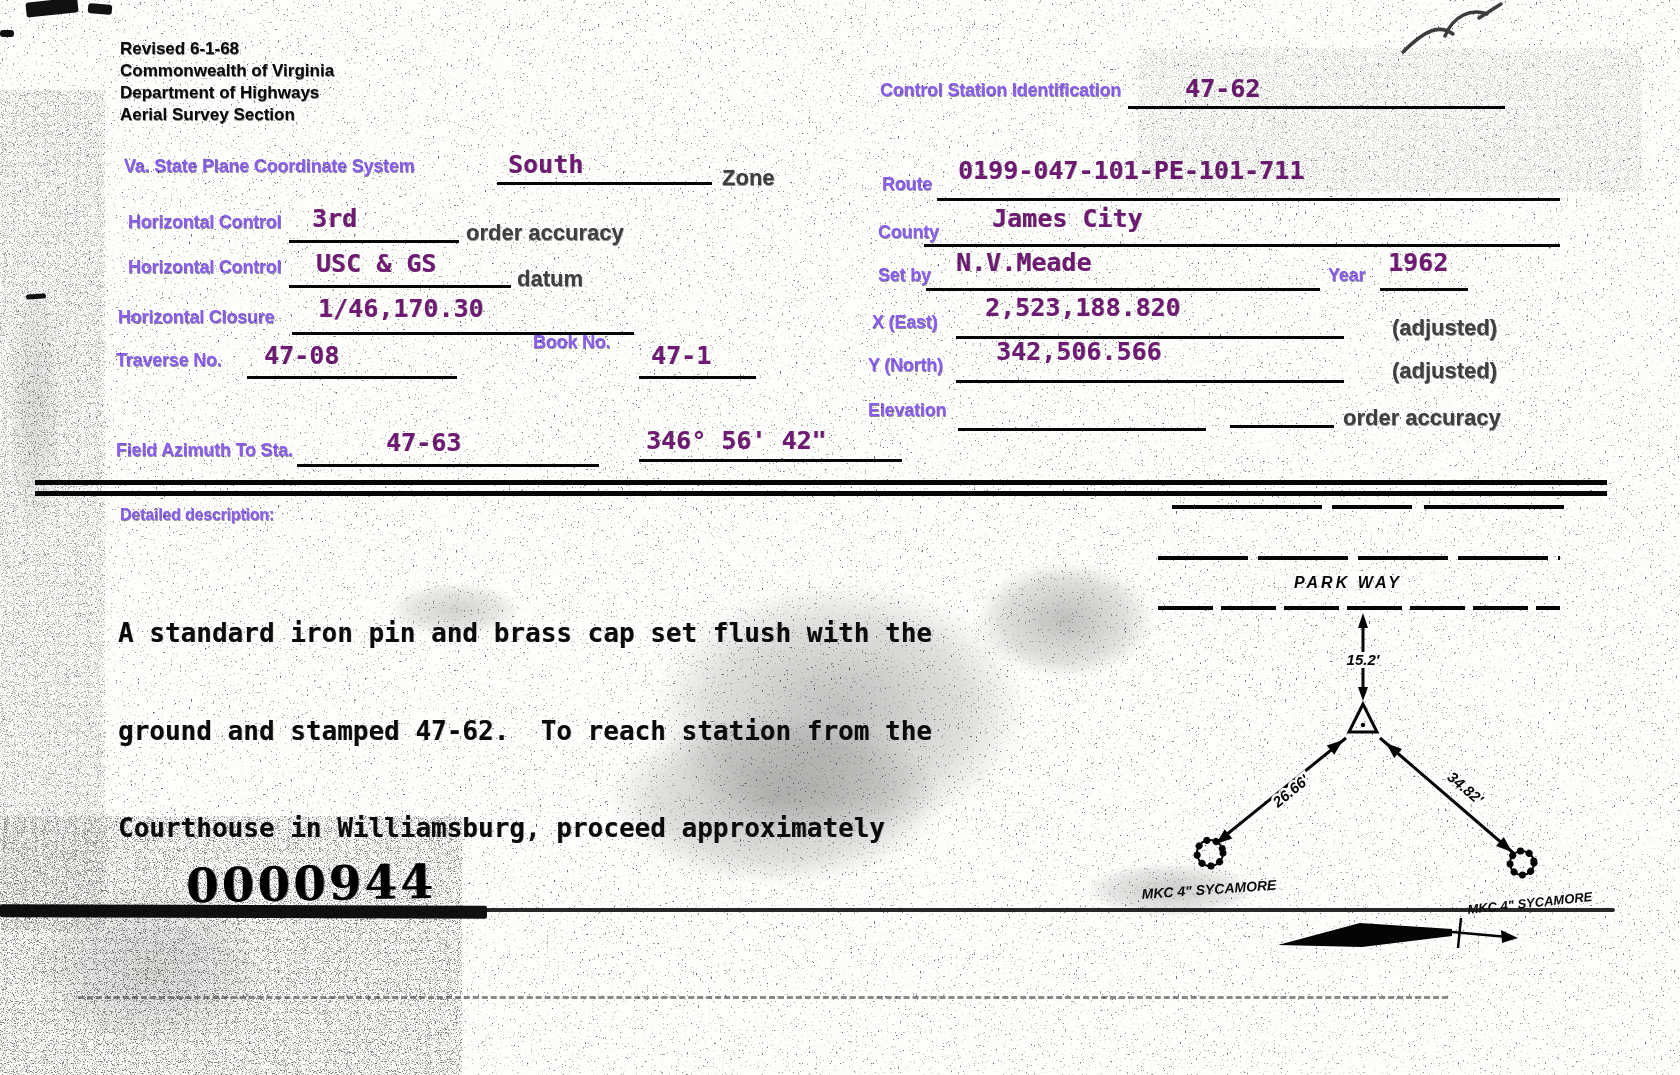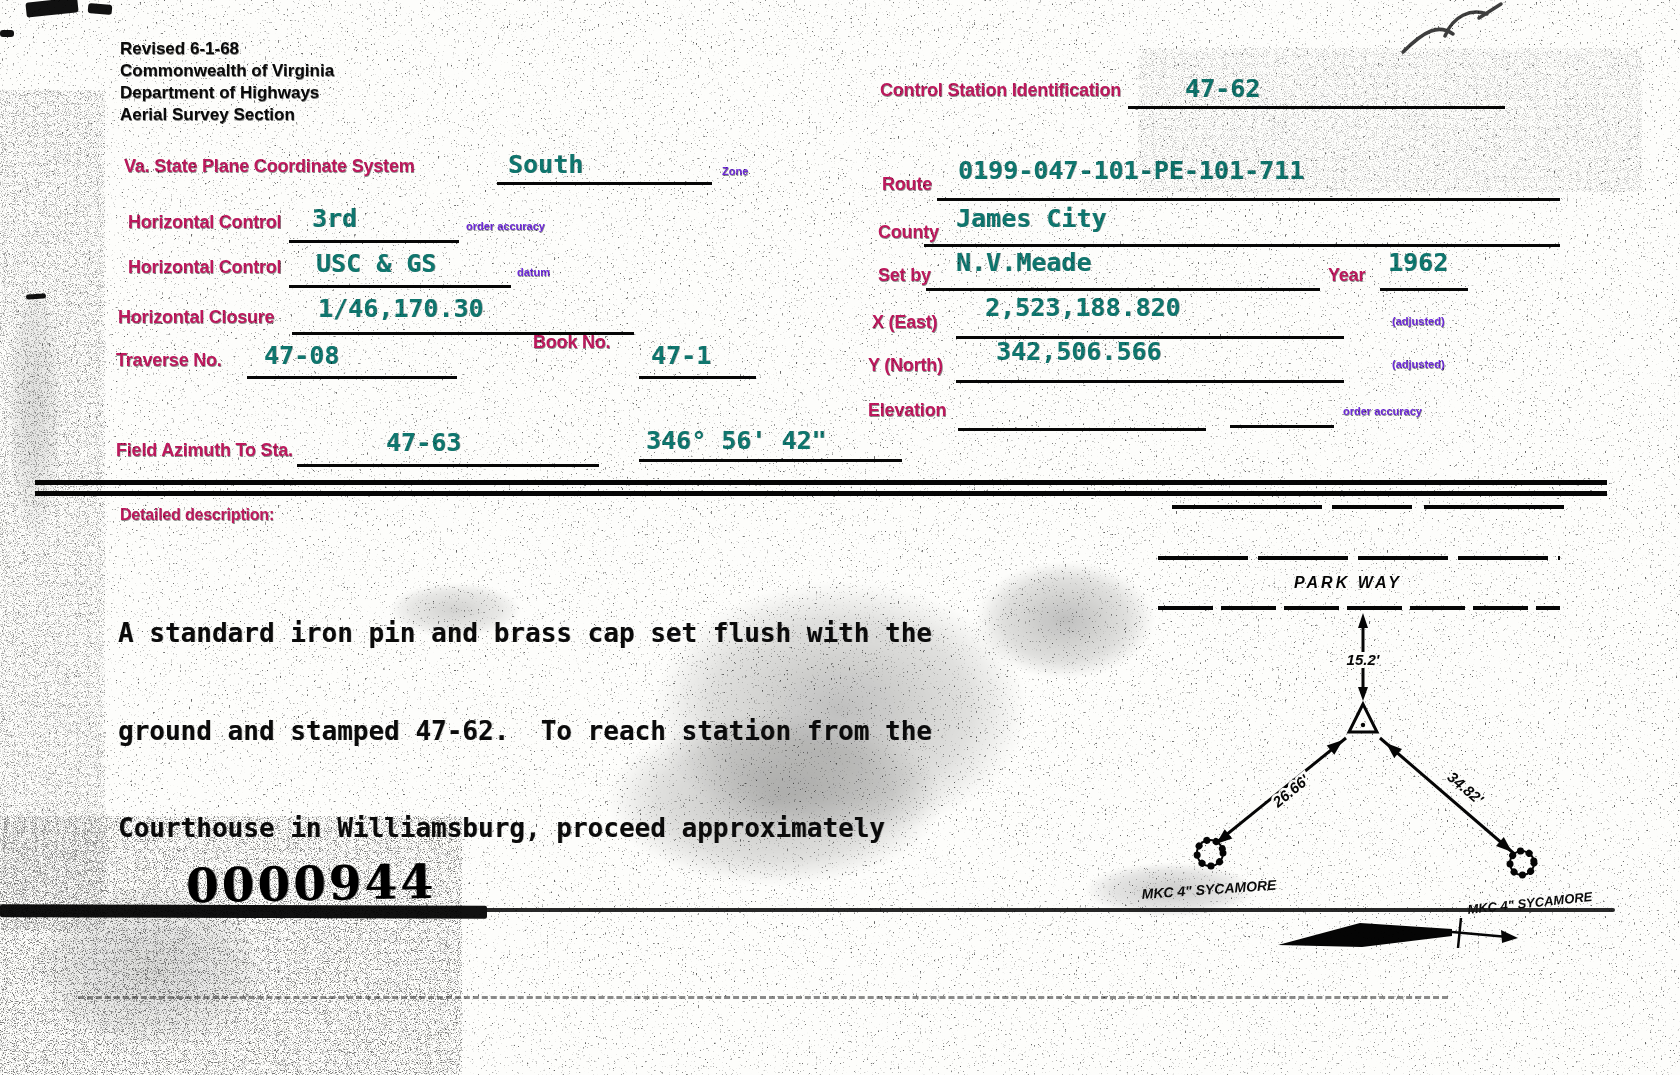--- a/index.html
+++ b/index.html
@@ -1,23 +1,23 @@
 <!DOCTYPE html>
 <html><head>
 <meta charset="utf-8">
 <style>
   html,body{margin:0;padding:0;background:#dcdcdc;}
   .page{position:relative;width:1680px;height:1075px;background:#fdfdfb;overflow:hidden;
         font-family:"Liberation Sans",sans-serif;color:#0a0a0a;}
   .lab{position:absolute;font-weight:700;font-size:18px;letter-spacing:-0.2px;white-space:nowrap;
-       color:#be185d;text-shadow:0.6px 0.6px 0 rgba(0,0,0,.45);}
-  .suf{position:absolute;font-weight:700;font-size:11px;white-space:nowrap;color:#6d28d9;
+       color:#8b5cf6;text-shadow:0.6px 0.6px 0 rgba(0,0,0,.45);}
+  .suf{position:absolute;font-weight:700;font-size:22px;white-space:nowrap;color:#404040;
        text-shadow:0.6px 0.6px 0 rgba(0,0,0,.45);}
   .val{position:absolute;font-family:"DejaVu Sans Mono",monospace;font-weight:700;font-size:25px;
-       white-space:nowrap;color:#0f766e;text-shadow:0.7px 0 0 rgba(0,0,0,.4);}
+       white-space:nowrap;color:#701a75;text-shadow:0.7px 0 0 rgba(0,0,0,.4);}
   .line{position:absolute;border-top:3.5px solid #060606;}
   .bar{position:absolute;background:#060606;height:5px;}
   .hdr{position:absolute;font-weight:700;font-size:17px;line-height:22px;white-space:nowrap;
        text-shadow:0.5px 0.5px 0 rgba(0,0,0,.5);}
   .desc{position:absolute;left:118px;top:552px;font-family:"DejaVu Sans Mono",monospace;
         font-weight:700;font-size:26px;line-height:32.5px;white-space:pre;color:#0b0b0b;
         text-shadow:0.6px 0.4px 0 rgba(0,0,0,.35);}
   .stamp{position:absolute;left:186px;top:856px;font-family:"DejaVu Serif",serif;font-weight:700;
          font-size:47px;letter-spacing:3px;color:#000;transform:rotate(-1deg);
          text-shadow:1px 0 0 rgba(0,0,0,.5);}
@@ -92,21 +92,21 @@
 
   <div>
     <span class="lab" style="left:882px;top:174px">Route</span>
     <span class="line" style="left:937px;top:198px;width:623px"></span>
     <span class="val" style="left:958px;top:156px">0199-047-101-PE-101-711</span>
   </div>
 
   <div>
     <span class="lab" style="left:878px;top:222px">County</span>
     <span class="line" style="left:924px;top:244px;width:636px"></span>
-    <span class="val" style="left:956px;top:204px">James City</span>
+    <span class="val" style="left:992px;top:204px">James City</span>
   </div>
 
   <div>
     <span class="lab" style="left:878px;top:265px">Set by</span>
     <span class="line" style="left:926px;top:288px;width:394px"></span>
     <span class="val" style="left:956px;top:248px">N.V.Meade</span>
     <span class="lab" style="left:1328px;top:265px">Year</span>
     <span class="line" style="left:1380px;top:288px;width:88px"></span>
     <span class="val" style="left:1388px;top:248px">1962</span>
   </div>

